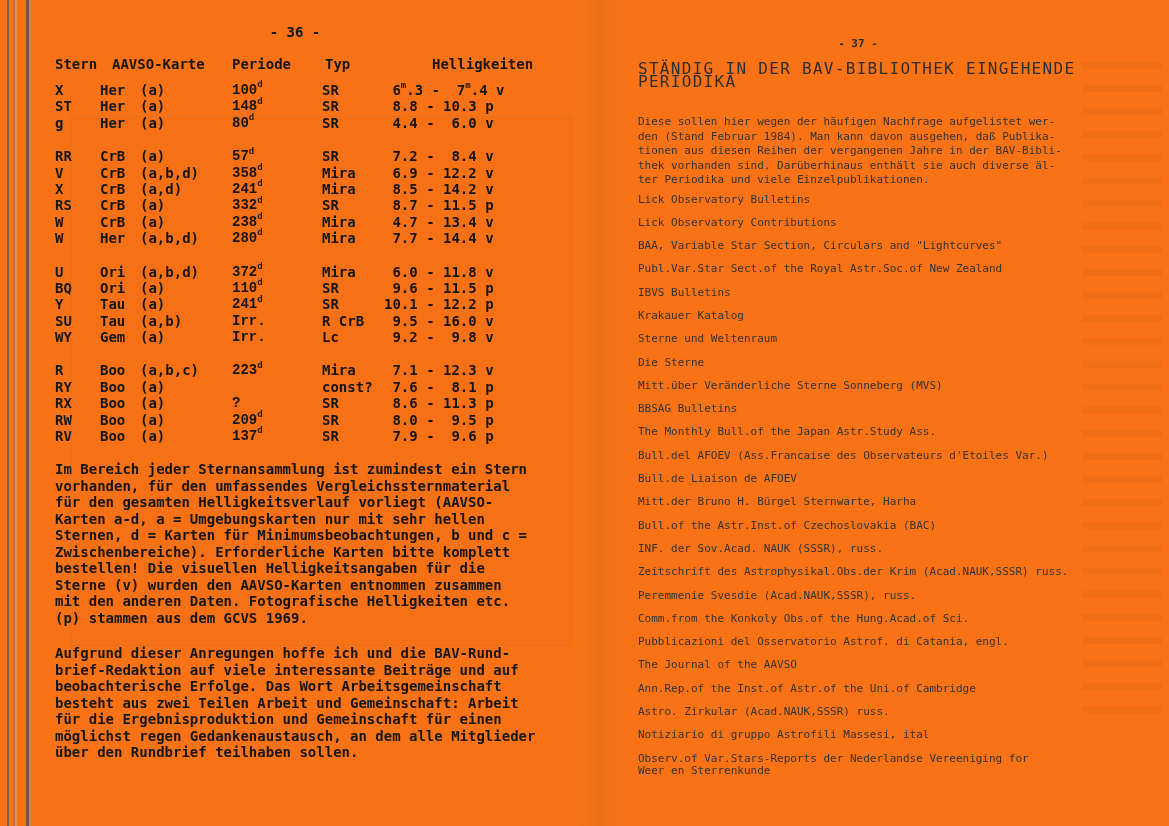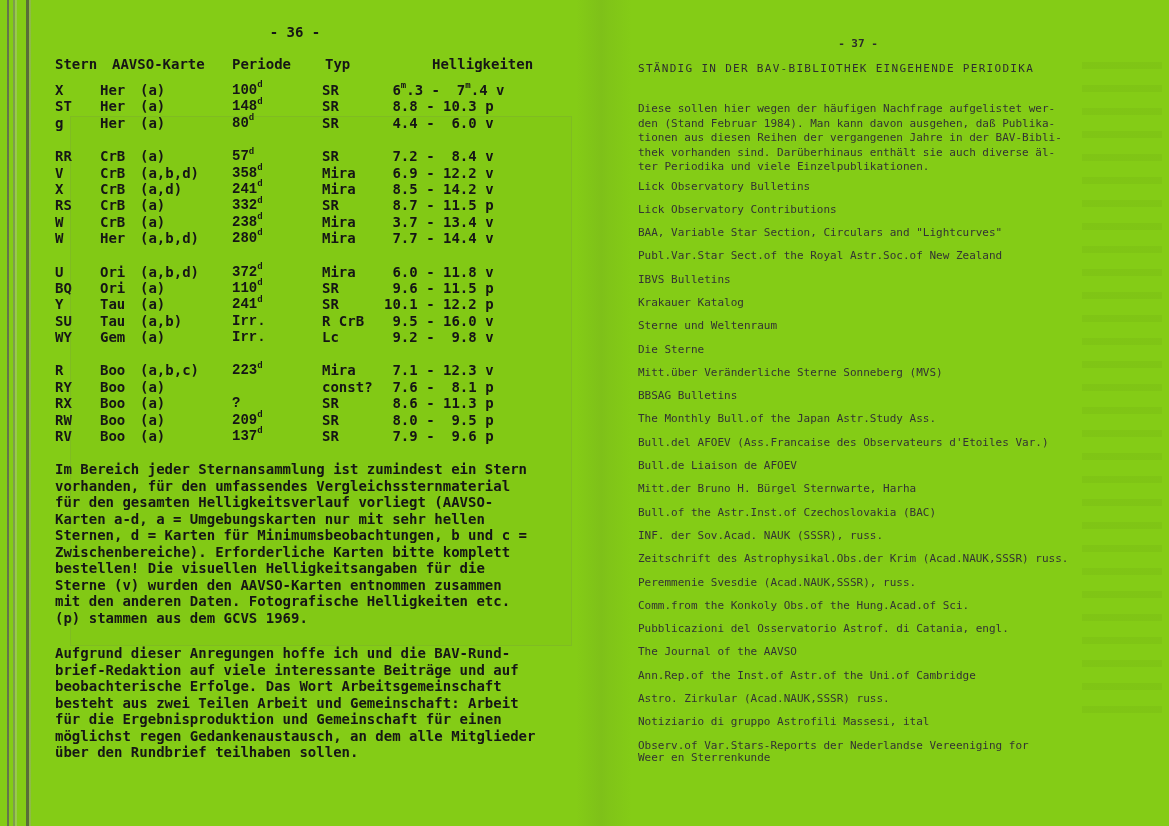--- a/index.html
+++ b/index.html
@@ -1,18 +1,18 @@
 <!DOCTYPE html>
 <html><head>
 <meta charset="utf-8">
 <style>
   html,body{margin:0;padding:0;background:#ffffff;}
   .scan{
     position:relative;width:1169px;height:826px;overflow:hidden;
-    background:#84cc16;
+    background:#f97316;
     font-family:"DejaVu Sans Mono","Liberation Mono",monospace;
   }
   
   .binding-edge{
     position:absolute;left:0;top:0;bottom:0;width:38px;
     background:
       linear-gradient(90deg,
         transparent 0 7px,
         rgba(90,90,90,.75) 7px 9px,
         transparent 9px 13px,
@@ -63,21 +63,21 @@
   .para{white-space:pre-line;line-height:16.5px;margin:0;}
   .para-1{}
   .para-2{margin-top:19px;}
   .signature{margin-top:6px;padding-left:345px;line-height:16px;}
   
   .page-right{
     position:absolute;left:638px;top:38px;width:482px;
     color:#333;font-size:11px;font-weight:normal;
   }
   .pagenum-right{width:440px;text-align:center;line-height:12px;margin:0 0 12px 0;font-weight:bold;color:#2b2b2b;}
-  .heading{font-size:11px;font-weight:normal;letter-spacing:1.3px;line-height:13px;margin:0 0 27px 0;color:#2e2e2e;}
+  .heading{font-size:16px;font-weight:normal;letter-spacing:1.3px;line-height:13px;margin:0 0 27px 0;color:#2e2e2e;}
   .intro{white-space:pre-line;line-height:14.5px;margin:0 0 6px 0;}
   .list-item{white-space:pre-line;line-height:12.3px;margin:0 0 11px 0;}
 </style>
 </head>
 <body>
 
 <div class="scan">
 
   <div class="binding-edge"></div>
   <div class="gutter-shadow"></div>
@@ -153,21 +153,21 @@
     <span class="c c-per">332<sup>d</sup></span>
     <span class="c c-typ">SR</span>
     <span class="c c-hell"> 8.7 - 11.5 p</span>
   </div>
             <div class="trow">
     <span class="c c-code">W</span>
     <span class="c c-con">CrB</span>
     <span class="c c-karte">(a)</span>
     <span class="c c-per">238<sup>d</sup></span>
     <span class="c c-typ">Mira</span>
-    <span class="c c-hell"> 3.7 - 13.4 v</span>
+    <span class="c c-hell"> 4.7 - 13.4 v</span>
   </div>
             <div class="trow">
     <span class="c c-code">W</span>
     <span class="c c-con">Her</span>
     <span class="c c-karte">(a,b,d)</span>
     <span class="c c-per">280<sup>d</sup></span>
     <span class="c c-typ">Mira</span>
     <span class="c c-hell"> 7.7 - 14.4 v</span>
   </div>
           </div>

